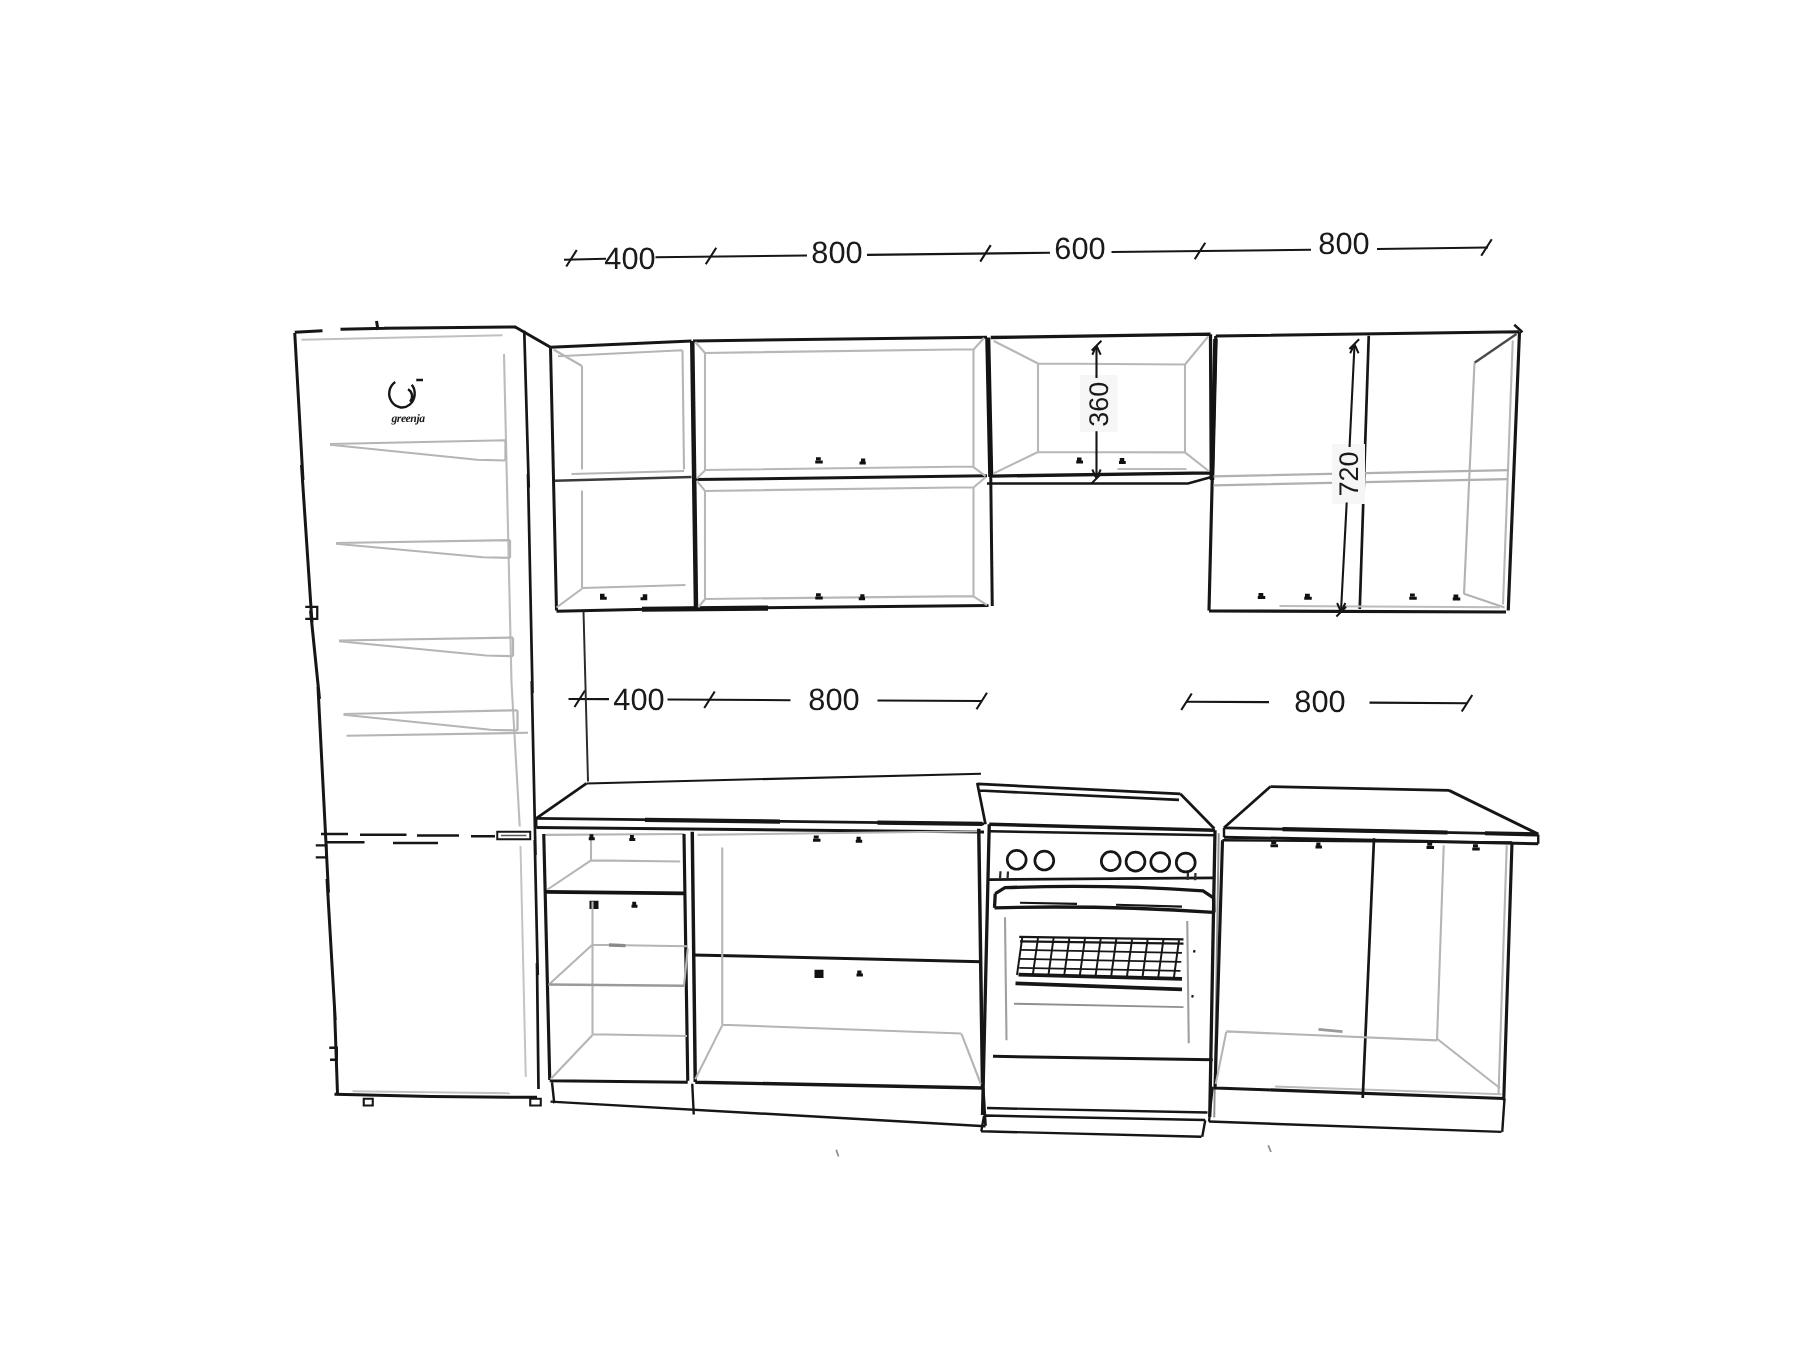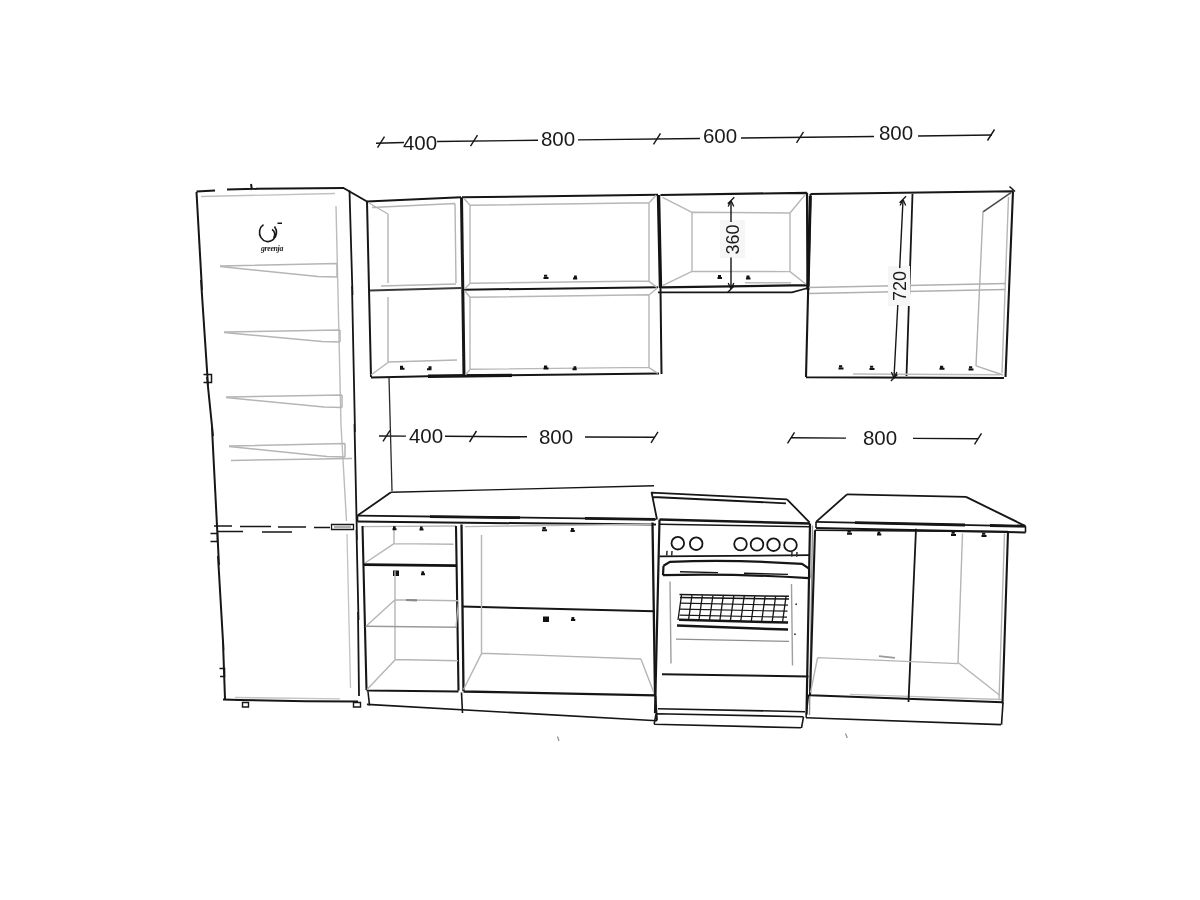--- a/index.html
+++ b/index.html
@@ -1,16 +1,16 @@
 <!DOCTYPE html>
 <html><head>
 <meta charset="utf-8">
 <style>
 html,body{margin:0;padding:0;background:#ffffff;}
-#page{width:1200px;height:820px;background:#ffffff;position:relative;overflow:hidden;filter:grayscale(1);}
+#page{width:1200px;height:820px;background:#ffffff;position:relative;overflow:hidden;filter:grayscale(1);margin-top:30px;}
 svg{display:block}
 text{font-family:"Liberation Sans",sans-serif;fill:#1a1a1a;}
 .logo{font-family:"Liberation Serif",serif;font-style:italic;font-weight:bold;}
 </style>
 </head>
 <body>
 <div id="page">
 <svg width="1200" height="900" viewBox="0 0 1200 900" fill="none">
 
 <rect x="0" y="0" width="1200" height="900" fill="#ffffff"></rect>

